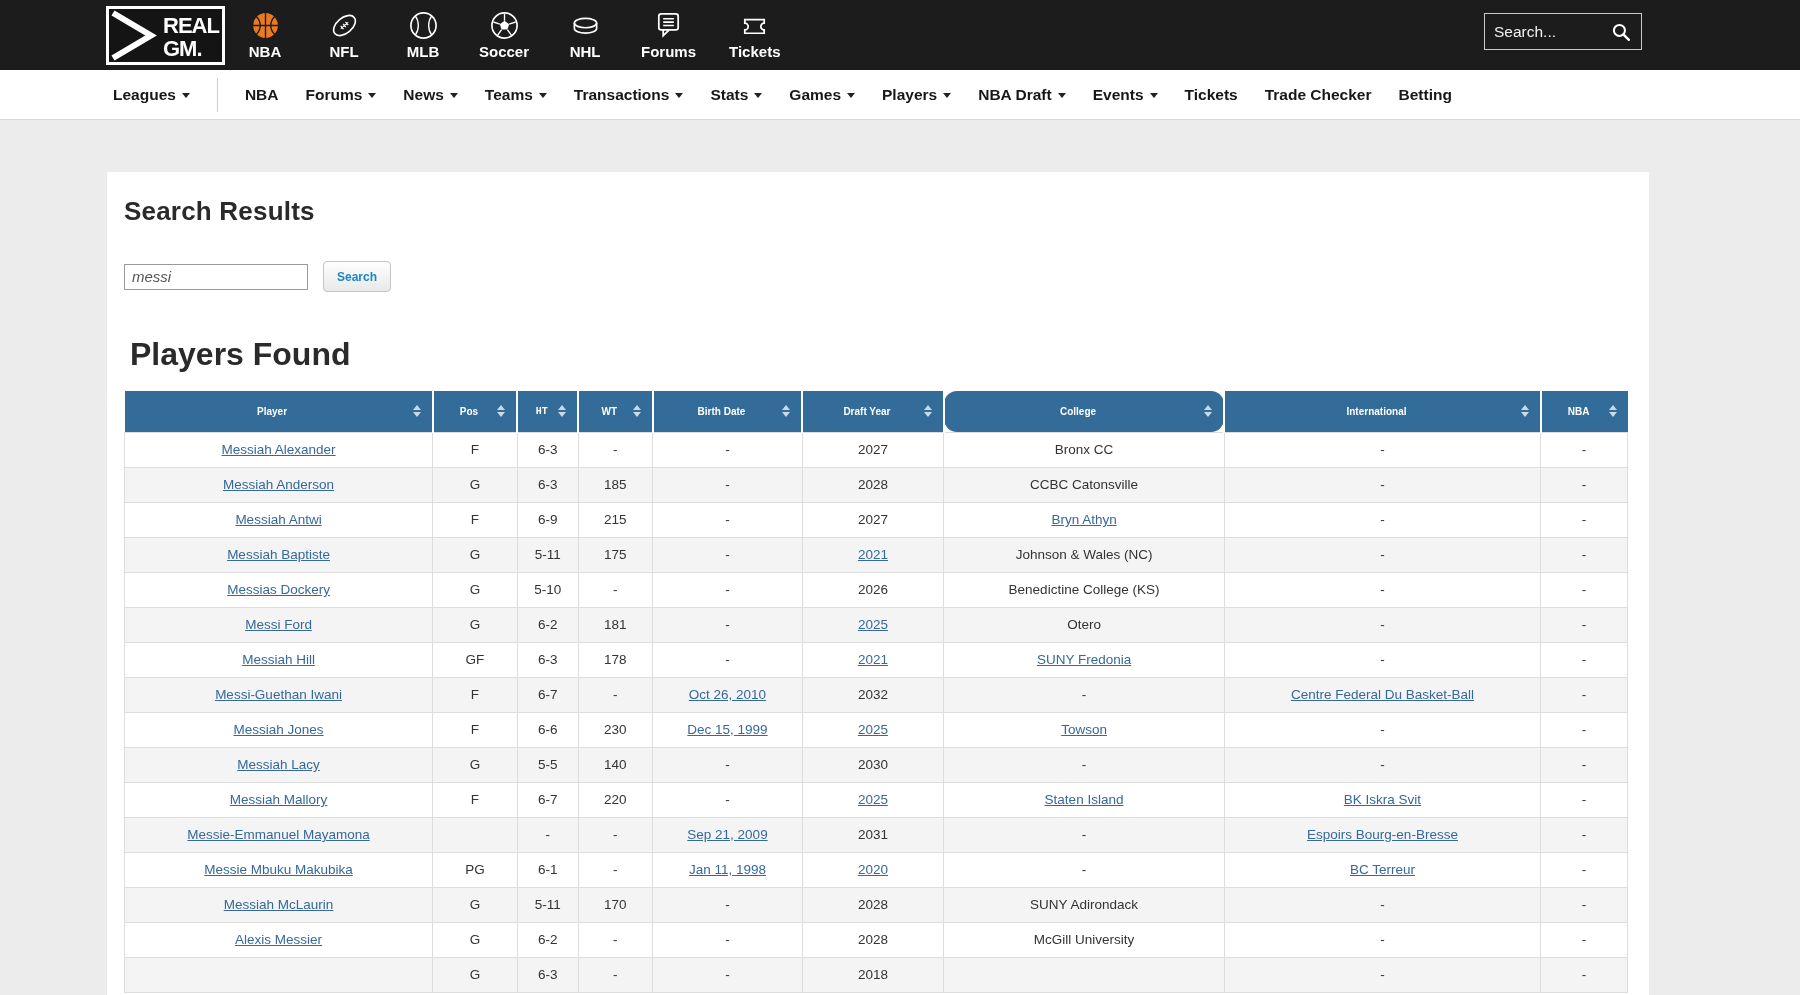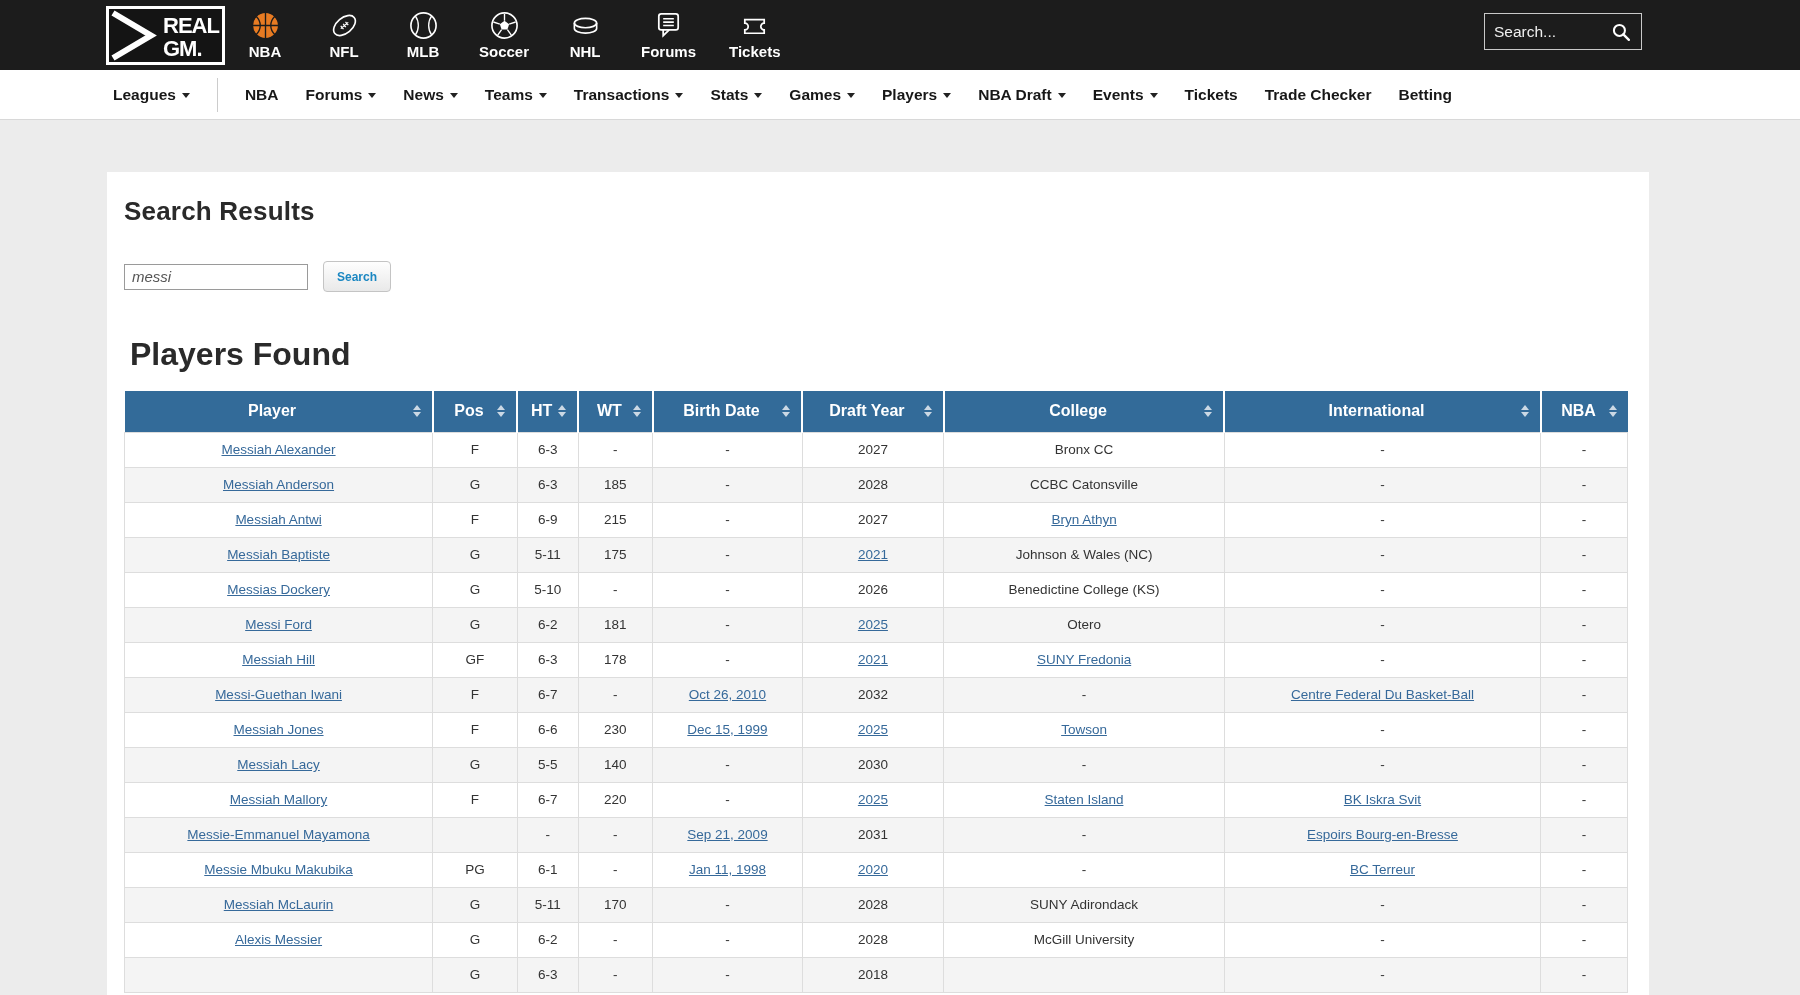--- a/index.html
+++ b/index.html
@@ -77,21 +77,21 @@
     background: linear-gradient(#fefefe, #e9e9e9);
     color: var(--button-text, #1b87c2);
     font-weight: bold; font-size: 12px; font-family: inherit; cursor: pointer;
   }
   .pf-title { margin-top: 44px; font-size: 32px; font-weight: bold; color: #2a2a2a; margin-left: 6px; }
 
   
   table.players { border-collapse: collapse; width: 1504px; margin-top: 18px; table-layout: fixed; }
   table.players thead th {
     background: var(--table-header-bg, #336b99);
-    color: #fff; font-size: 16px; font-weight: bold;
+    color: #fff; font-size: 10px; font-weight: bold;
     height: 41px; position: relative;
     border-right: 2px solid #fff; text-align: center;
     cursor: pointer; padding: 0 20px 0 8px;
   }
   table.players thead th:last-child { border-right: none; }
   .sort { position: absolute; right: 11px; top: 50%; transform: translateY(-50%); display: flex; flex-direction: column; gap: 2px; }
   .sort i { display: block; width: 0; height: 0; border-left: 4.5px solid transparent; border-right: 4.5px solid transparent; }
   .sort .up { border-bottom: 5px solid #ccd9e5; }
   .sort .dn { border-top: 5px solid #ccd9e5; }
   table.players tbody td {
@@ -264,37 +264,37 @@
     <thead>
         <tr>
           <th style="width: 305px;"><span>Player</span><span class="sort">
               <i class="up"></i>
               <i class="dn"></i>
             </span></th>
           <th style="width: 84px;"><span>Pos</span><span class="sort">
               <i class="up"></i>
               <i class="dn"></i>
             </span></th>
-          <th style="width: 60px;"><span>HT</span><span class="sort">
+          <th style="width: 60px; font-family: Liberation Mono, monospace;"><span>HT</span><span class="sort">
               <i class="up"></i>
               <i class="dn"></i>
             </span></th>
           <th style="width: 74px;"><span>WT</span><span class="sort">
               <i class="up"></i>
               <i class="dn"></i>
             </span></th>
           <th style="width: 148px;"><span>Birth Date</span><span class="sort">
               <i class="up"></i>
               <i class="dn"></i>
             </span></th>
           <th style="width: 140px;"><span>Draft Year</span><span class="sort">
               <i class="up"></i>
               <i class="dn"></i>
             </span></th>
-          <th style="width: 278px;"><span>College</span><span class="sort">
+          <th style="width: 278px; border-radius: 13px;"><span>College</span><span class="sort">
               <i class="up"></i>
               <i class="dn"></i>
             </span></th>
           <th style="width: 313px;"><span>International</span><span class="sort">
               <i class="up"></i>
               <i class="dn"></i>
             </span></th>
           <th style="width: 86px;"><span>NBA</span><span class="sort">
               <i class="up"></i>
               <i class="dn"></i>

